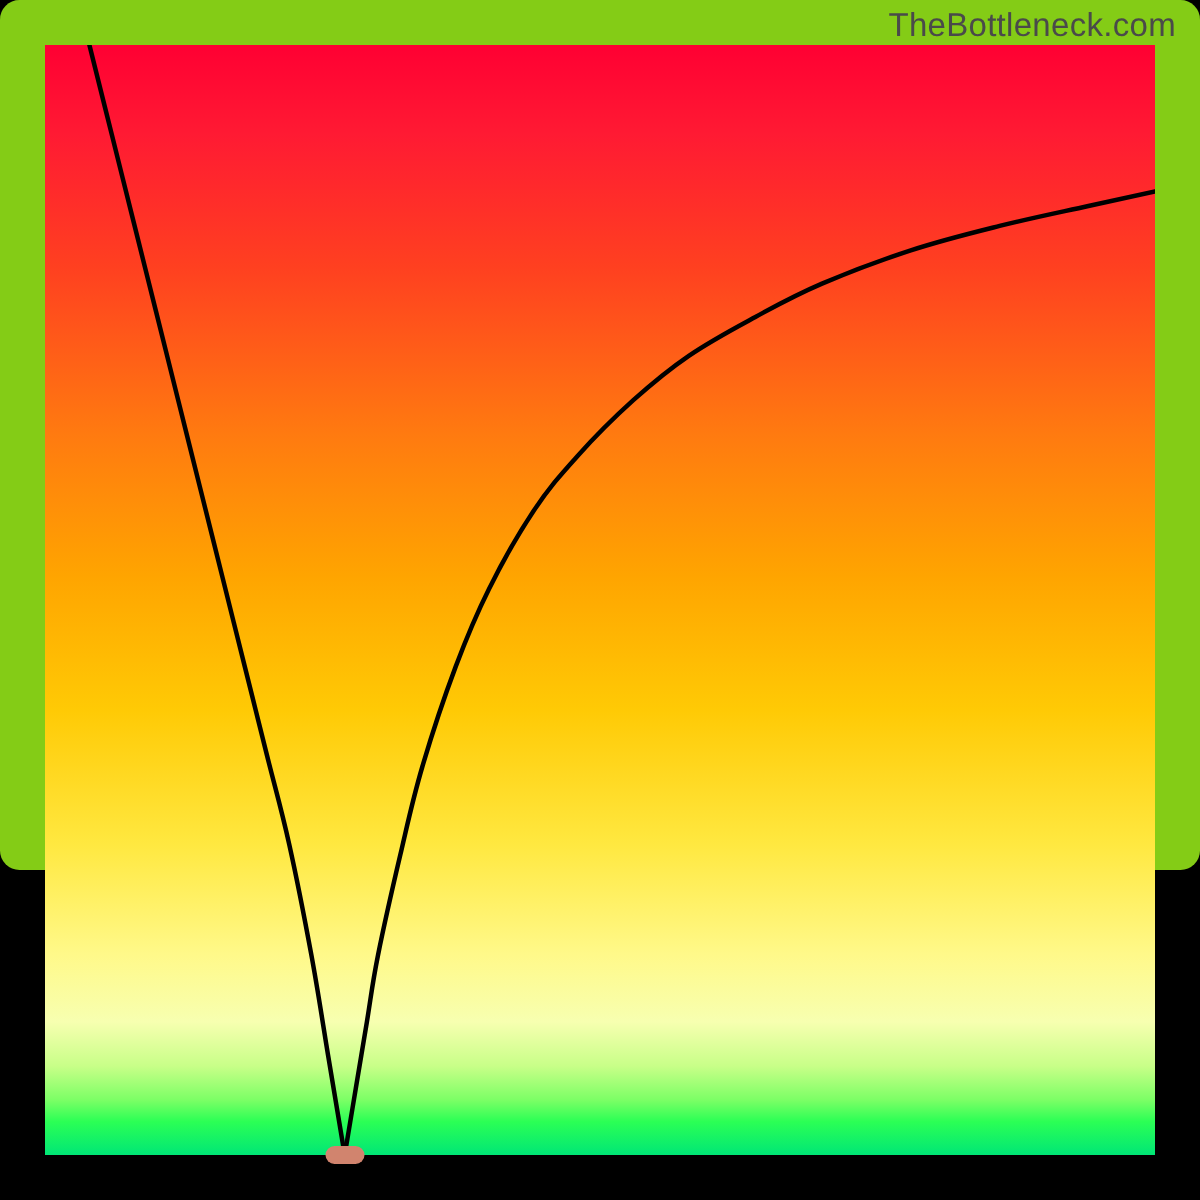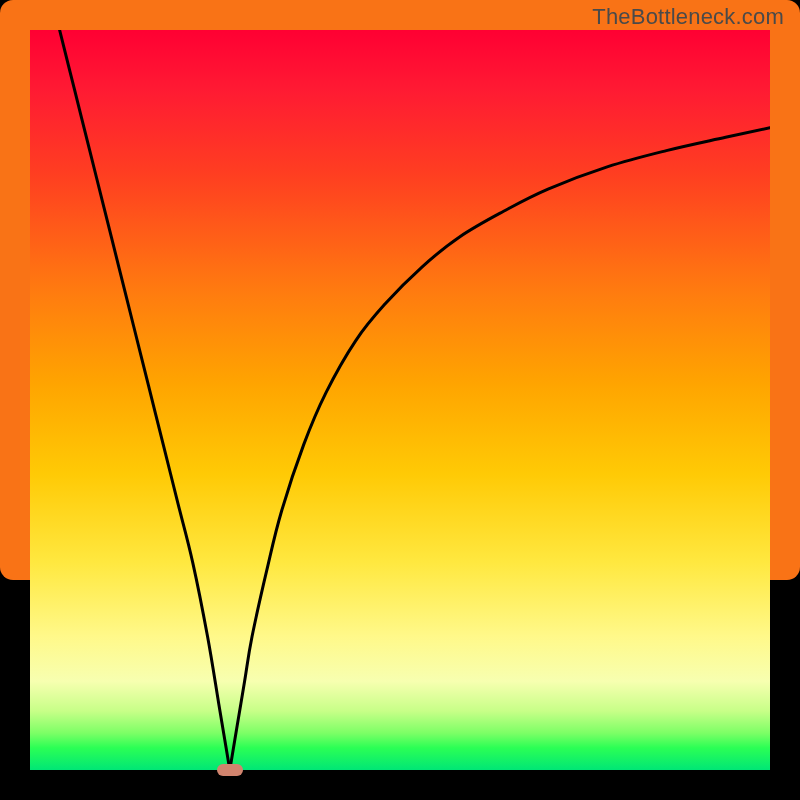--- a/index.html
+++ b/index.html
@@ -8,21 +8,21 @@
     width: 800px;
     height: 800px;
     overflow: hidden;
     background: #000;
     font-family: Arial, Helvetica, sans-serif;
   }
   .frame {
     position: relative;
     width: 800px;
     height: 580px;
-    background: #f97316;
+    background: #84cc16;
     border-radius: 13px;
   }
   .plot-area {
     position: absolute;
     left: 30px;
     top: 30px;
     width: 740px;
     height: 740px;
     background: linear-gradient(to bottom,
       #ff0033 0%,

